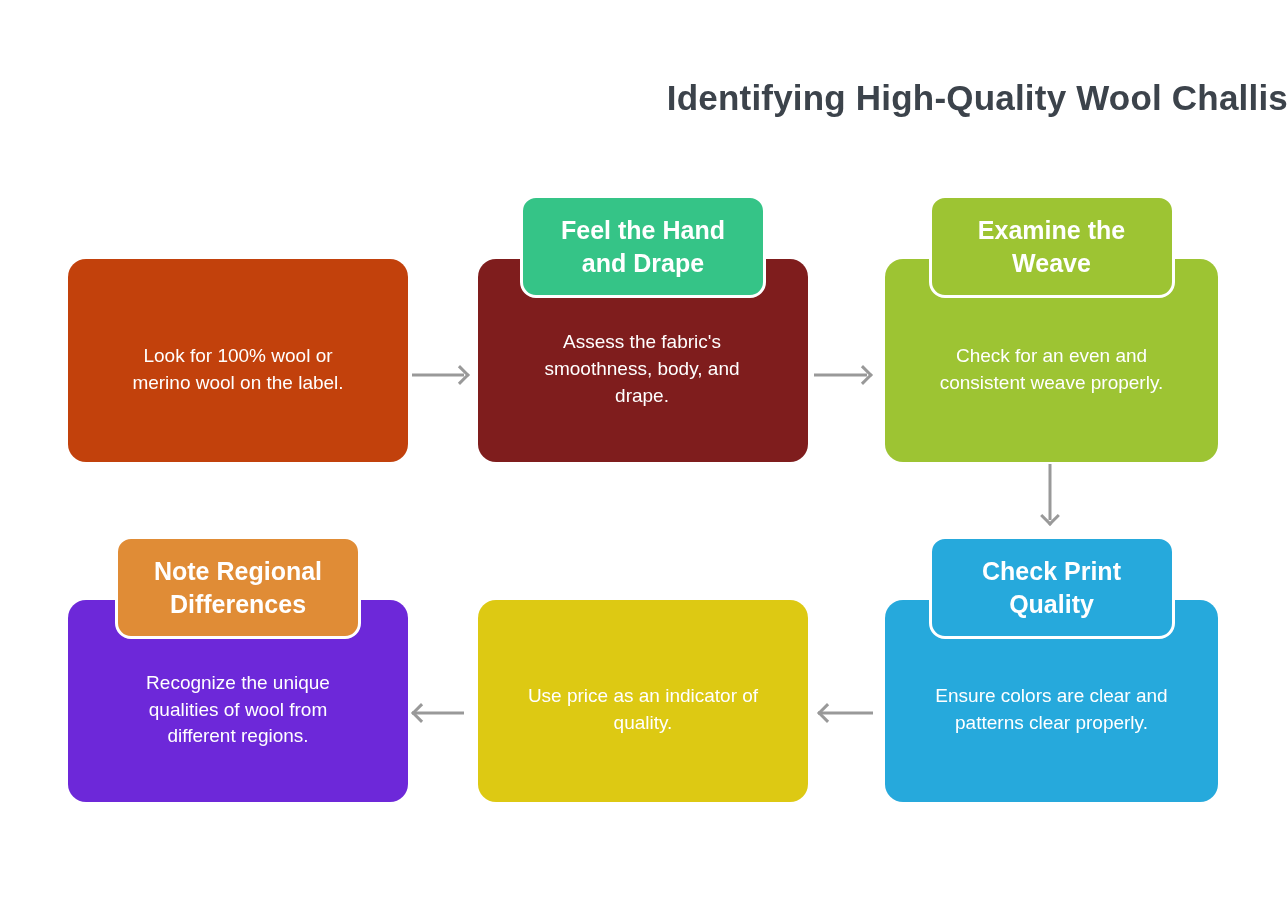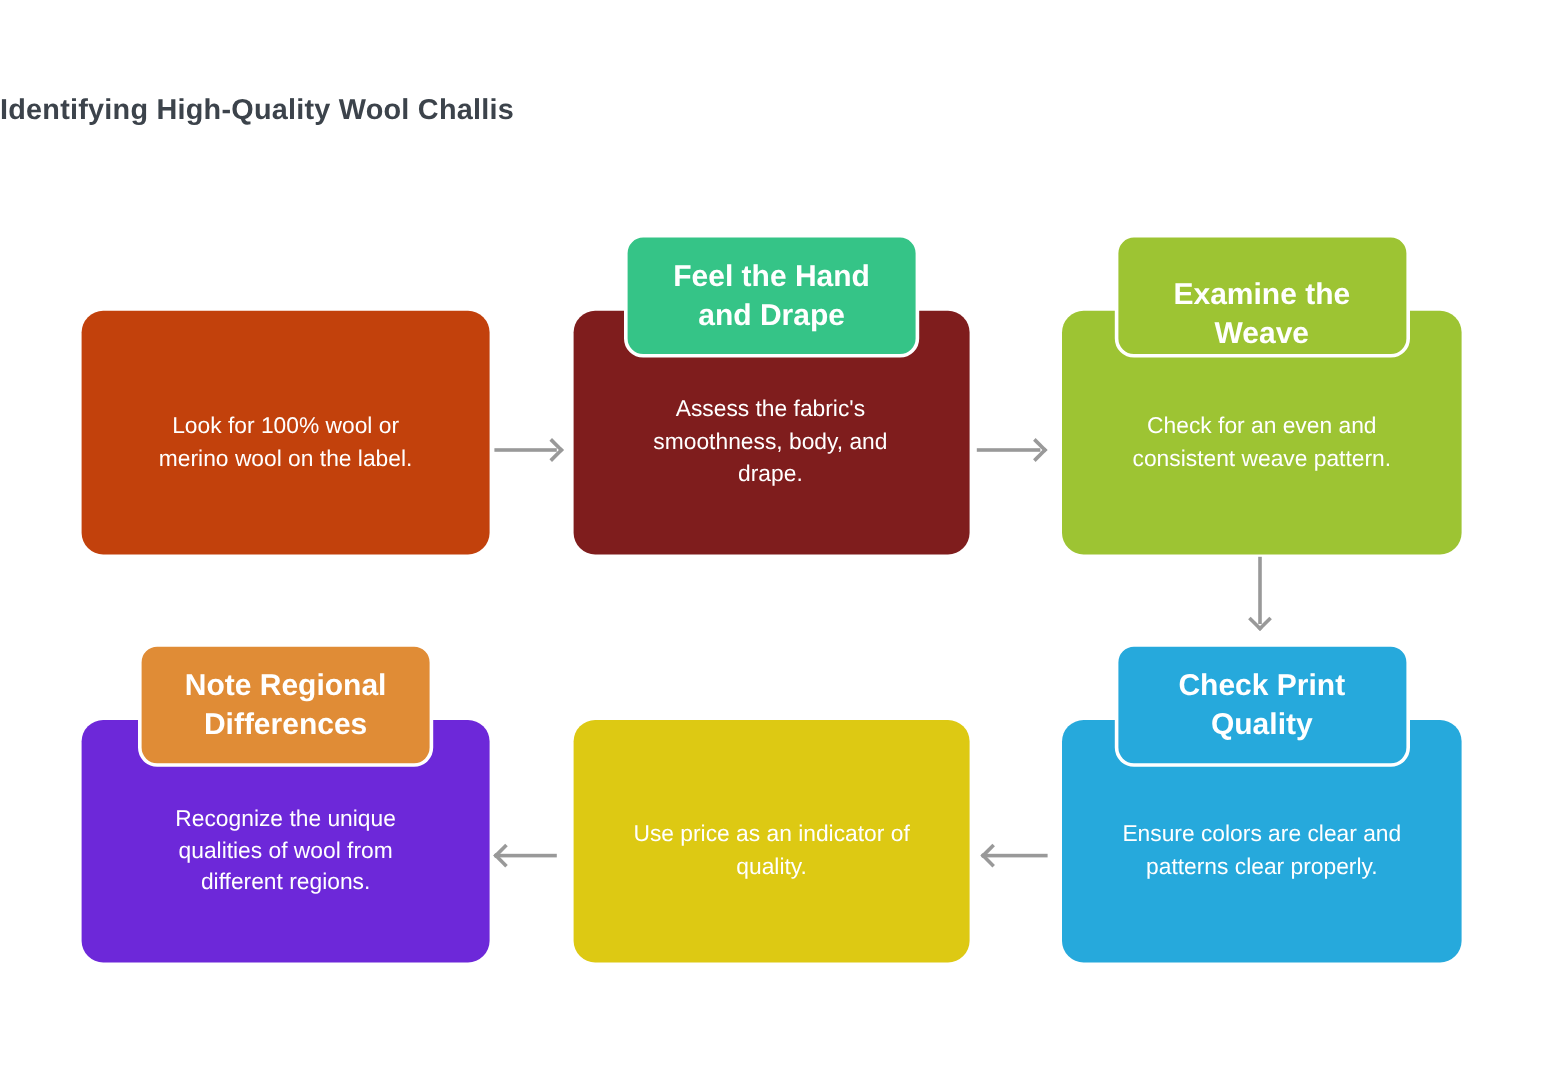--- a/index.html
+++ b/index.html
@@ -9,22 +9,22 @@
     height: 906px;
     background: #ffffff;
     font-family: "Liberation Sans", sans-serif;
     overflow: hidden;
   }
   .page-title {
     position: absolute;
     top: 78px;
     left: 0;
     width: 100%;
-    text-align: left;
-    font-size: 24px;
+    text-align: right;
+    font-size: 35px;
     font-weight: 700;
     color: #3c434b;
     letter-spacing: 0.2px;
   }
   
   .node { position: absolute; }
   .node-body {
     position: absolute;
     inset: 0;
     border-radius: 18px;
@@ -107,23 +107,23 @@
       <div class="node-text">Assess the fabric's smoothness, body, and drape.</div>
     </div>
     <div class="node-header" style="background-color: rgb(53, 196, 135);">
       <span>Feel the Hand
 and Drape</span>
     </div>
   </div>
 
   <div class="node pos-r1c3">
     <div class="node-body" style="background-color: rgb(157, 196, 51);">
-      <div class="node-text">Check for an even and consistent weave pattern.</div>
+      <div class="node-text">Check for an even and consistent weave properly.</div>
     </div>
-    <div class="node-header" style="background-color: rgb(157, 196, 51); align-items: flex-end;">
+    <div class="node-header" style="background-color: rgb(157, 196, 51);">
       <span>Examine the
 Weave</span>
     </div>
   </div>
 
   <div class="node pos-r2c1">
     <div class="node-body" style="background-color: #6d28d9;">
       <div class="node-text">Recognize the unique qualities of wool from different regions.</div>
     </div>
     <div class="node-header" style="background-color: rgb(224, 140, 54);">

